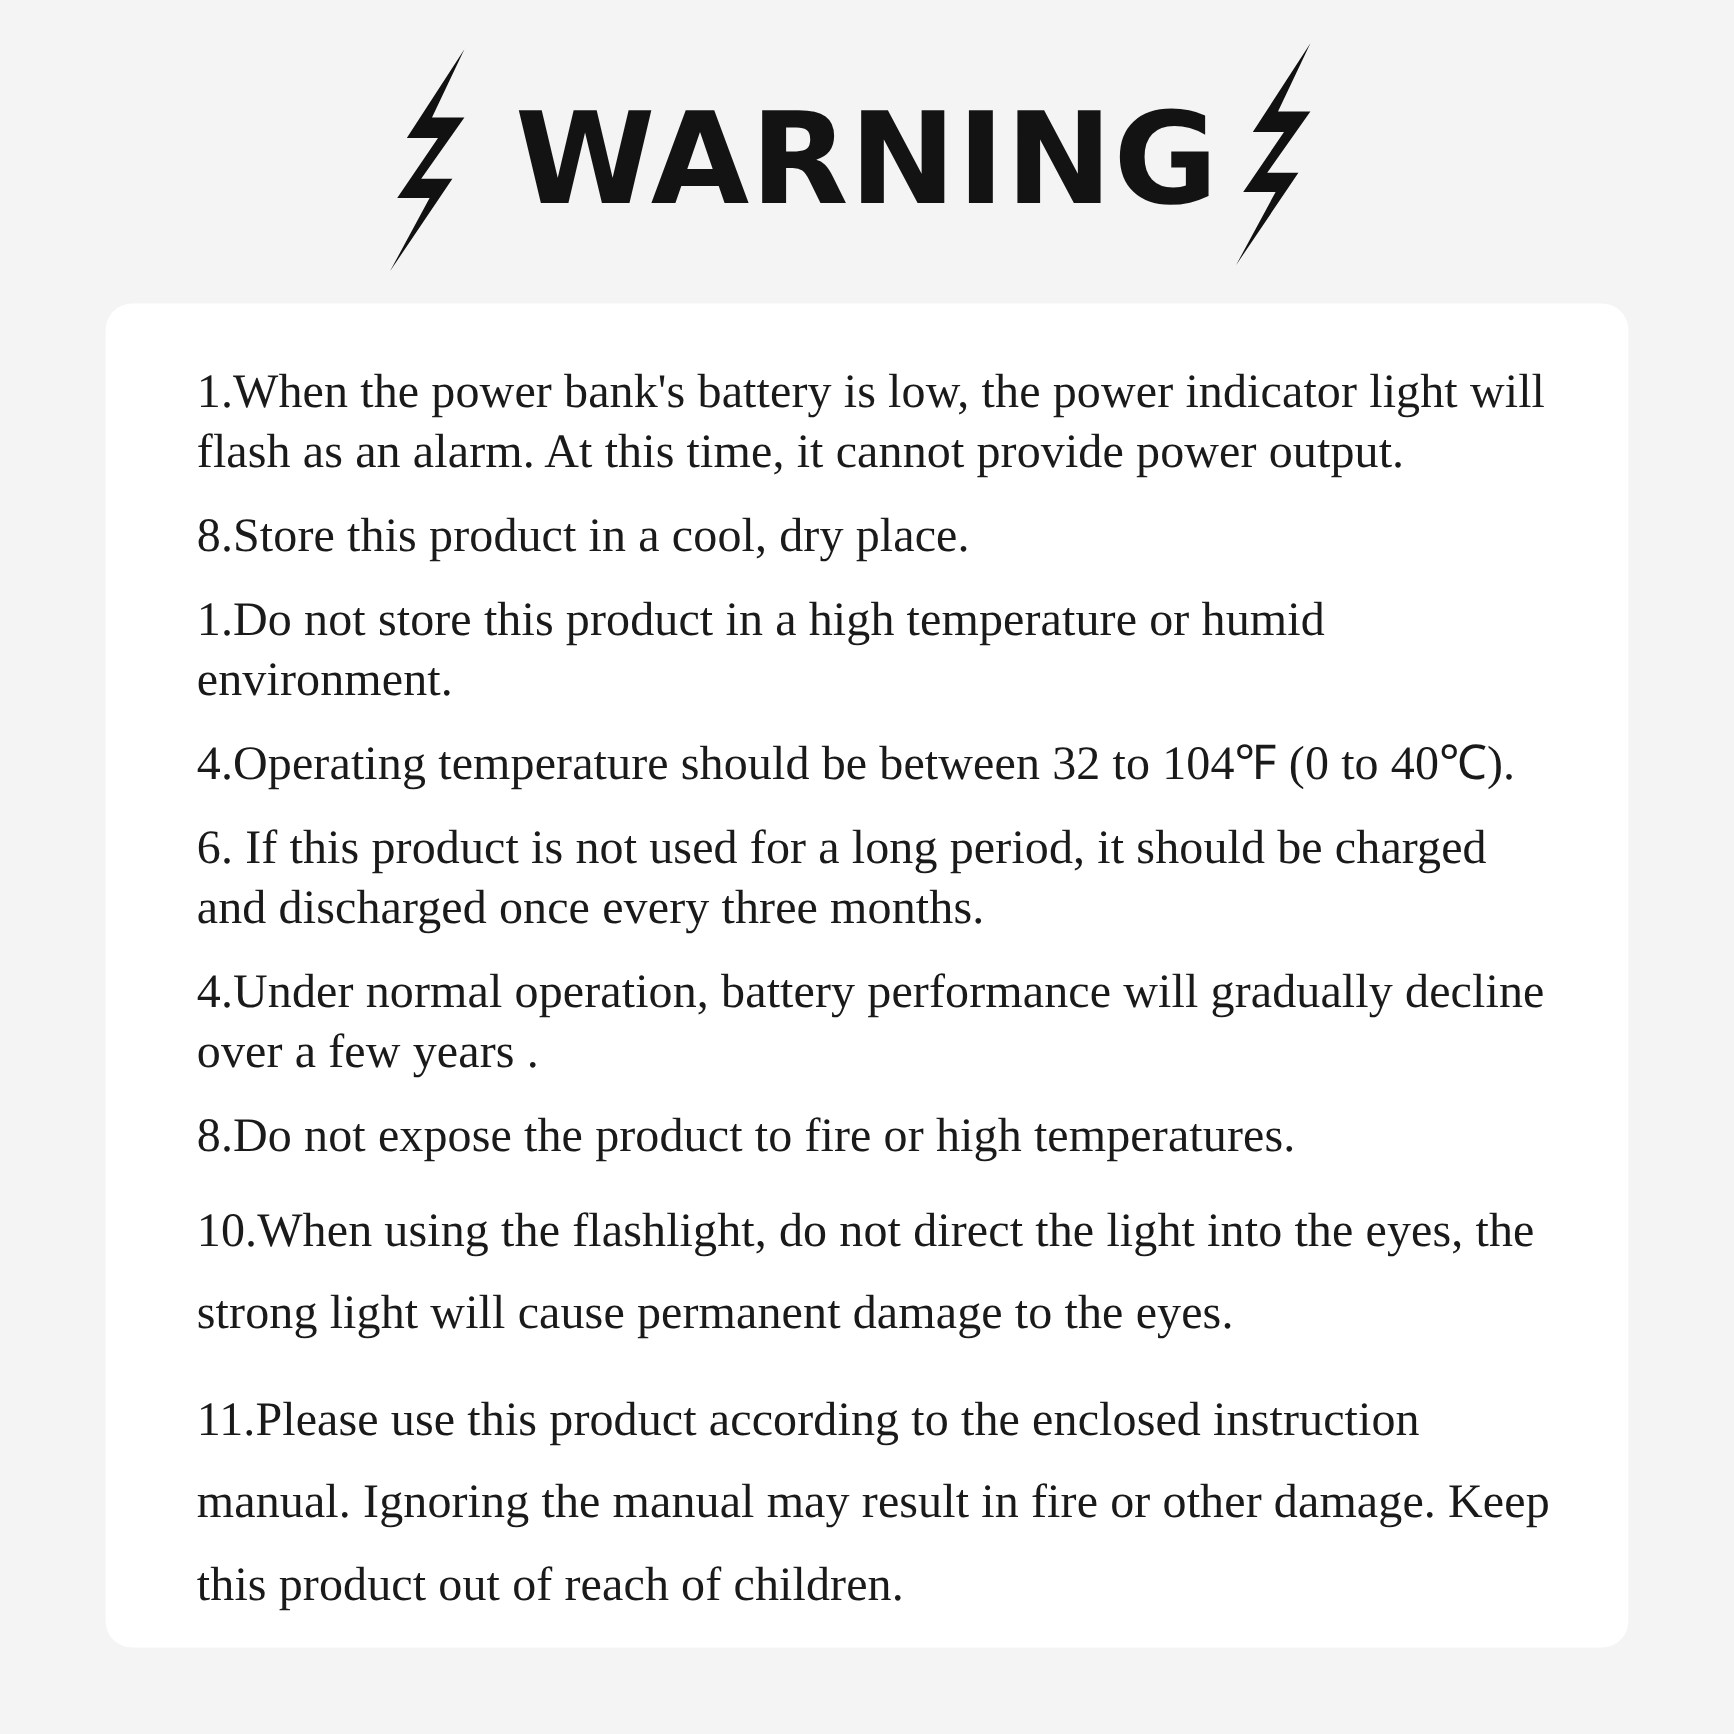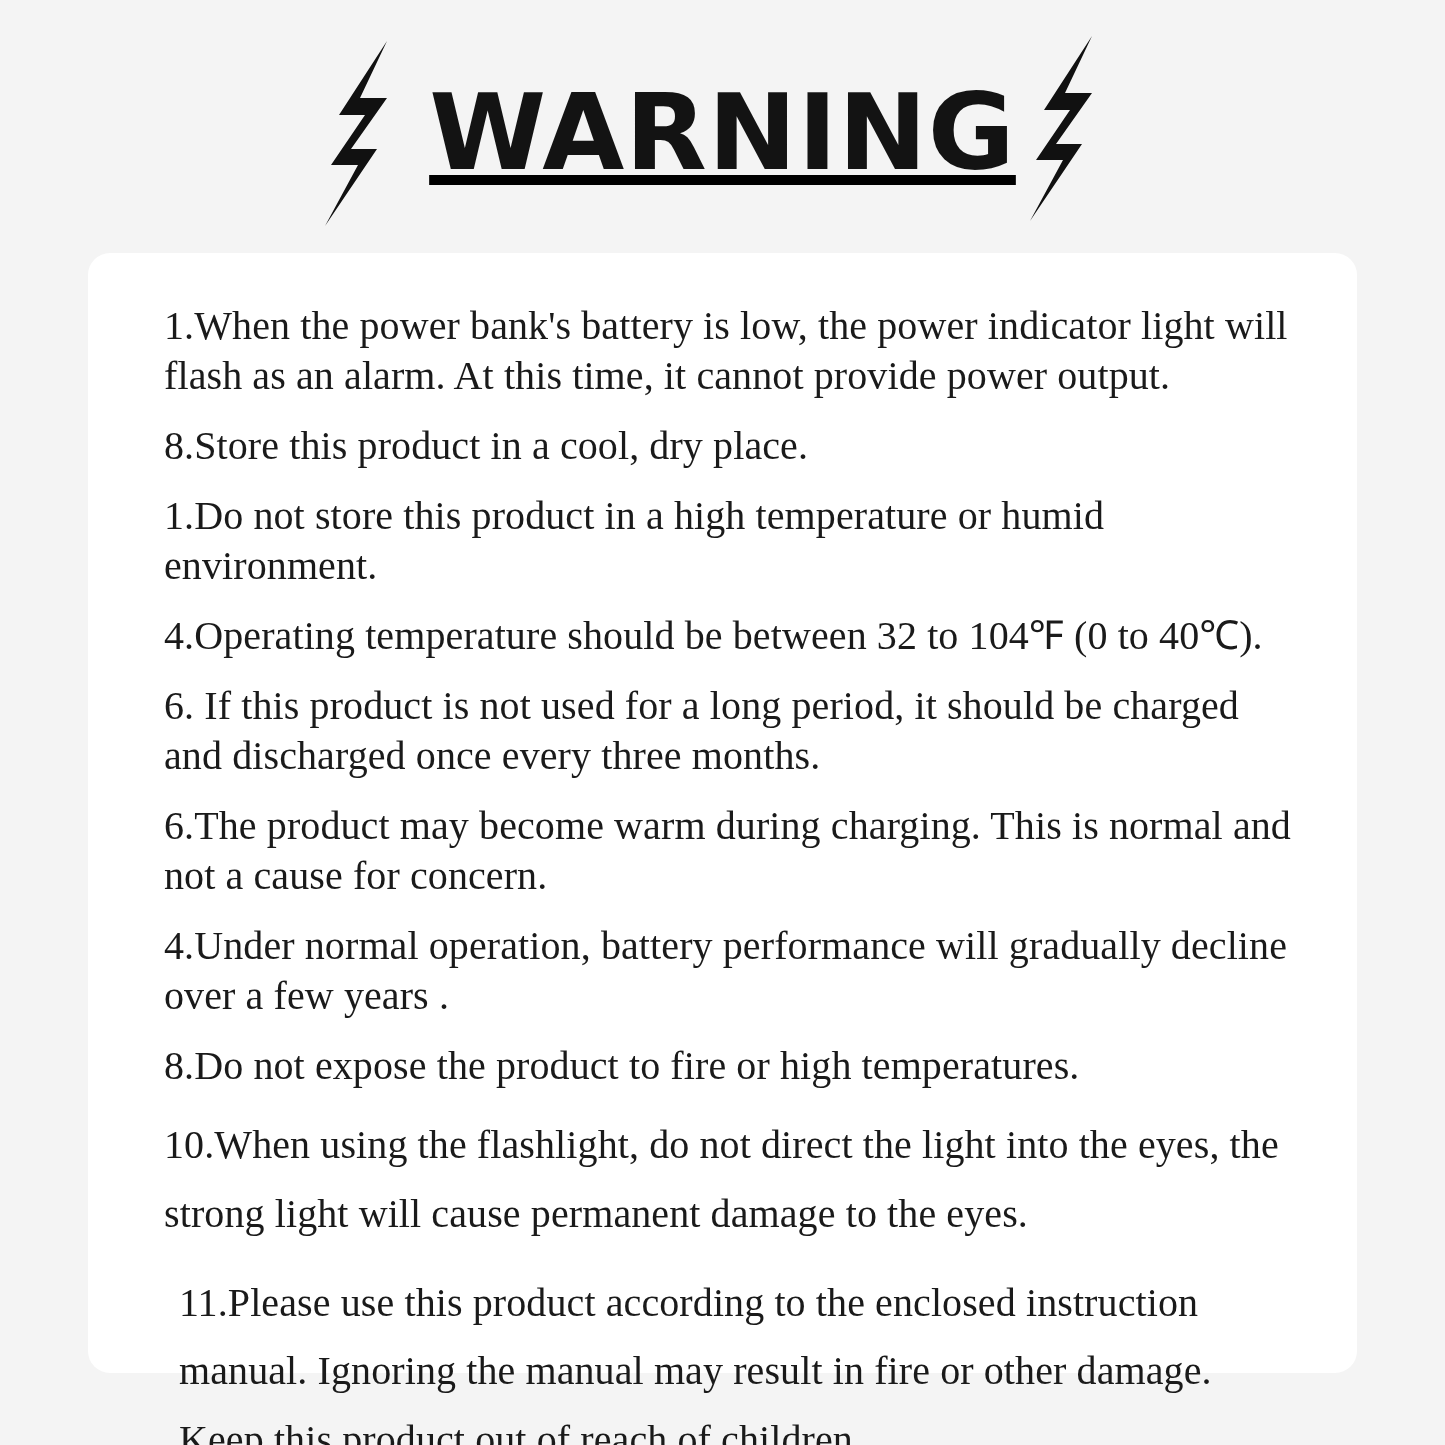--- a/index.html
+++ b/index.html
@@ -21,21 +21,20 @@
     background: #f4f4f4;
   }
   .header {
     height: 255px;
     display: flex;
     align-items: center;
     justify-content: center;
     gap: 14px;
     padding-top: 10px;
     box-sizing: border-box;
-    text-decoration: underline;
   }
   .bolt {
     display: block;
   }
   .bolt.left { margin-top: 6px; }
   .bolt.right { margin-top: -4px; }
   .warning-title {
     font-family: "DejaVu Sans", sans-serif;
     font-weight: bold;
     font-size: 106px;
@@ -60,21 +59,21 @@
   .item {
     font-size: 40px;
     line-height: 1.25;
     color: #1a1a1a;
     margin: 0 0 20px 0;
     letter-spacing: 0.1px;
   }
   .item.wide-lead {
     line-height: 1.72;
   }
-  .item:last-child { margin-bottom: 0; margin-left: 15px; }
+  .item:last-child { margin-bottom: 0; }
 </style>
 </head>
 <body>
 
 <div class="page">
 
   <div class="header">
     <span class="bolt left">
       <svg width="90" height="185" viewBox="0 0 90 185" xmlns="http://www.w3.org/2000/svg">
         <path d="M62 0 L14 74 L40 74 L6 124 L33 124 L0 185 L52 108 L26 108 L62 57 L35 57 Z" fill="#111111"></path>
@@ -88,21 +87,20 @@
     </span>
   </div>
 
   <div class="card">
     <div class="card-inner">
       <p class="item">1.When the power bank's battery is low, the power indicator light will flash as an alarm. At this time, it cannot provide power output.</p>
       <p class="item">8.Store this product in a cool, dry place.</p>
       <p class="item">1.Do not store this product in a high temperature or humid environment.</p>
       <p class="item">4.Operating temperature should be between 32 to 104℉ (0 to 40℃).</p>
       <p class="item">6. If this product is not used for a long period, it should be charged and discharged once every three months.</p>
-      <p class="item">6.The product may become warm during charging. This is normal and not a cause for concern.</p>
       <p class="item">4.Under normal operation, battery performance will gradually decline over a few years .</p>
       <p class="item">8.Do not expose the product to fire or high temperatures.</p>
       <p class="item wide-lead">10.When using the flashlight, do not direct the light into the eyes, the strong light will cause permanent damage to the eyes.</p>
       <p class="item wide-lead">11.Please use this product according to the enclosed instruction manual. Ignoring the manual may result in fire or other damage. Keep this product out of reach of children.</p>
     </div>
   </div>
 
 </div>
 
 </body></html>

